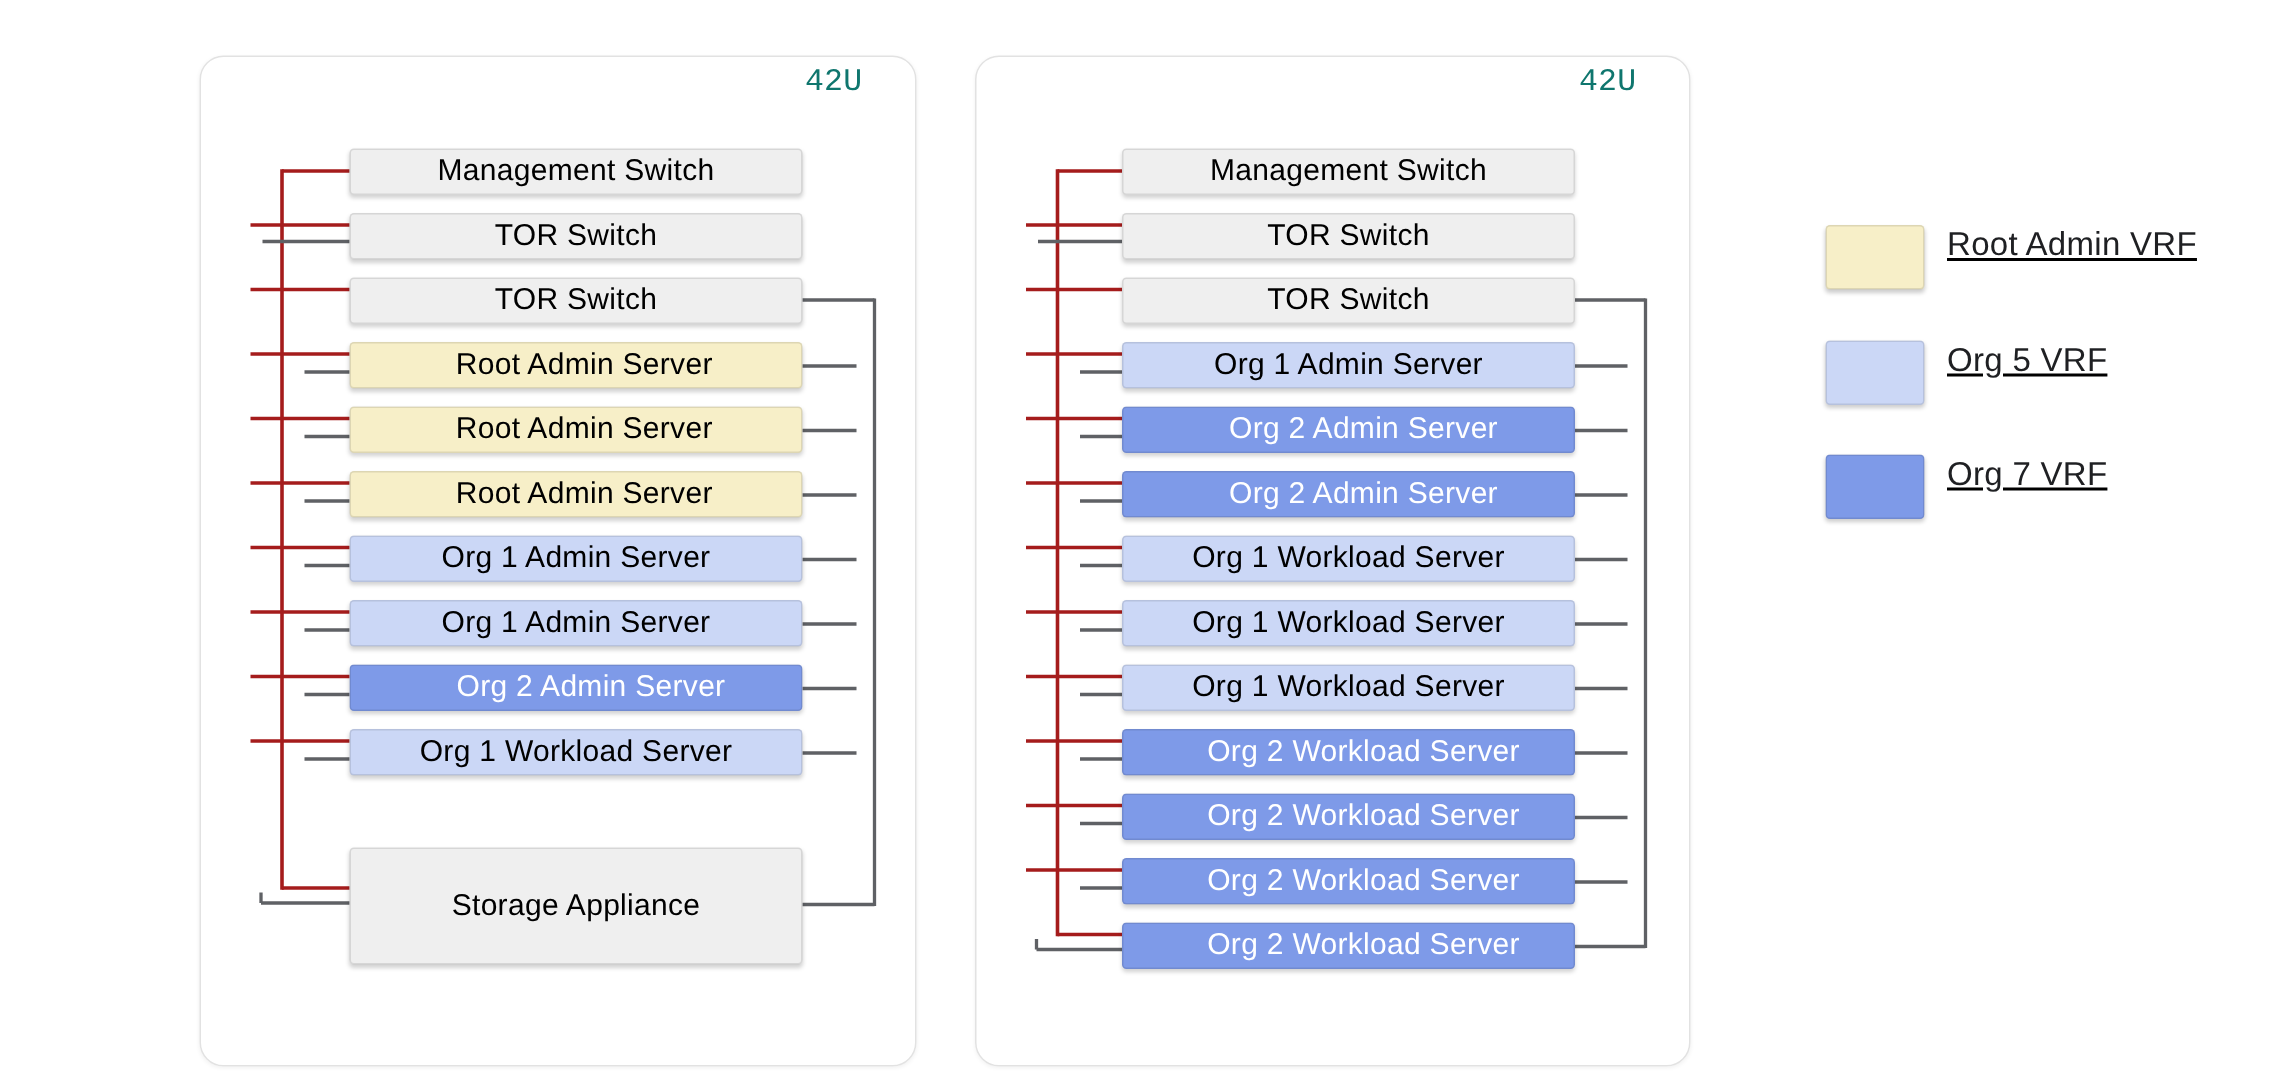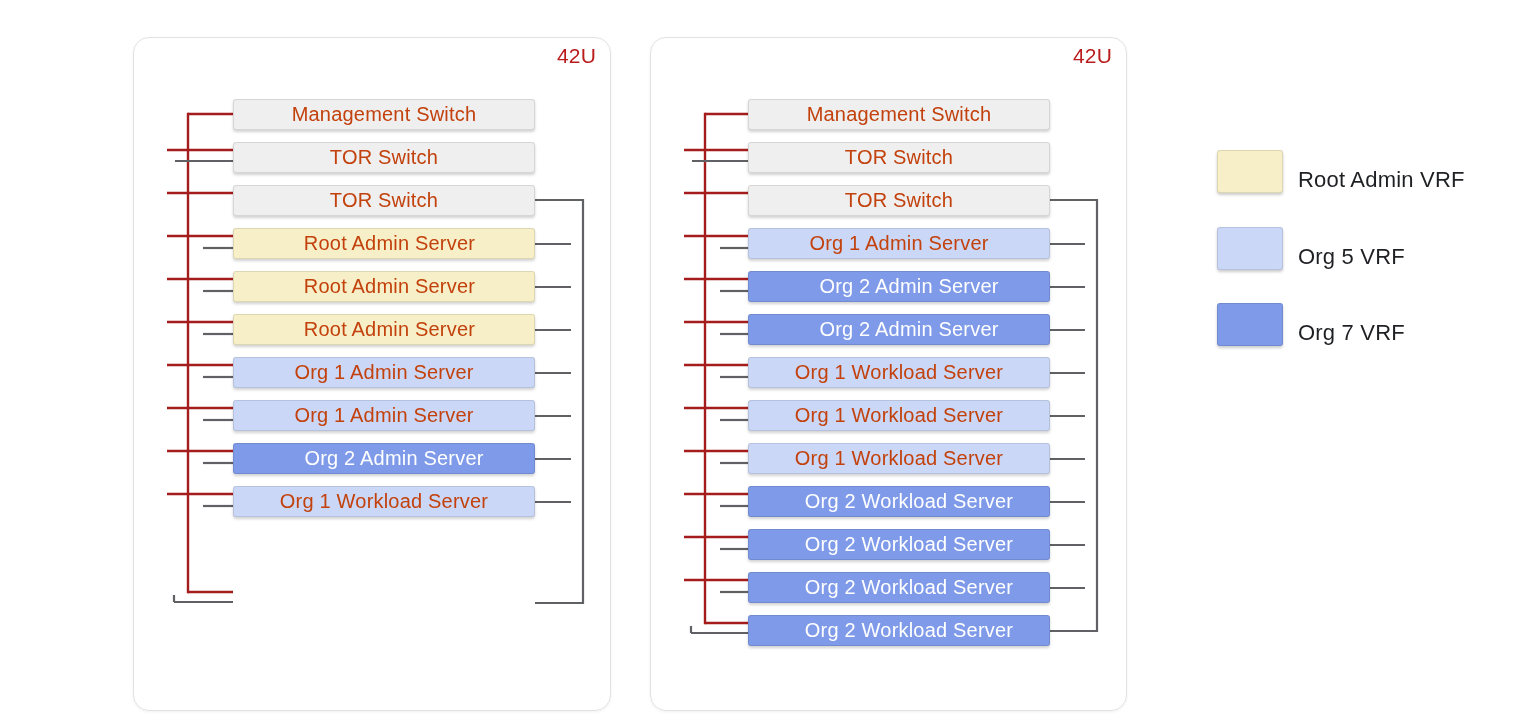--- a/index.html
+++ b/index.html
@@ -18,24 +18,25 @@
   .rack {
     position: absolute;
     border: 1.5px solid #e2e2e2;
     border-radius: 16px;
     background: transparent;
     box-shadow: 0 1px 3px rgba(0,0,0,0.06);
   }
   .rack-capacity {
     position: absolute;
     top: 6px;
-    right: 14px;
+    right: 35px;
     font-size: 21px;
-    color: #b91c1c;
+    color: #0f766e;
     letter-spacing: 0.2px;
+    font-family: Liberation Mono, monospace;
   }
   svg.wires {
     position: absolute;
     left: 0;
     top: 0;
     z-index: 1;
     pointer-events: none;
   }
   .units-layer {
     position: absolute;
@@ -48,41 +49,42 @@
   .unit {
     position: absolute;
     display: flex;
     align-items: center;
     justify-content: center;
     border-radius: 3px;
     border: 1px solid rgba(0,0,0,0.10);
     box-shadow: 0 2px 3px rgba(0,0,0,0.18);
     box-sizing: border-box;
     font-size: 20px;
-    color: #c2410c;
+    color: #000000;
     letter-spacing: 0.2px;
     white-space: nowrap;
   }
   .unit.type-switch,
   .unit.type-storage { background: var(--switch-fill, #efefef); }
   .unit.type-root_admin { background: var(--root-admin-fill, #f7efc8); padding-left: 11px; }
   .unit.type-org1 { background: var(--org1-fill, #cbd7f6); align-items: center; }
   .unit.type-org2 { background: var(--org2-fill, #7e9ae8); color: #ffffff; padding-left: 20px; }
 
   .legend {
     position: absolute;
     left: 1217px;
     top: 150px;
     z-index: 2;
   }
   .legend-item {
     position: absolute;
     left: 0;
     display: flex;
-    align-items: flex-end;
+    align-items: flex-start;
+    text-decoration: underline;
   }
   .legend-swatch {
     width: 66px;
     height: 43px;
     border-radius: 3px;
     border: 1px solid rgba(0,0,0,0.10);
     box-shadow: 0 2px 3px rgba(0,0,0,0.20);
     box-sizing: border-box;
     flex: 0 0 auto;
   }
@@ -204,20 +206,23 @@
       </div>
       <div class="unit type-org1" style="left: 233px; top: 400px; width: 302px; height: 31px;">
         <span>Org 1 Admin Server</span>
       </div>
       <div class="unit type-org2" style="left: 233px; top: 443px; width: 302px; height: 31px;">
         <span>Org 2 Admin Server</span>
       </div>
       <div class="unit type-org1" style="left: 233px; top: 486px; width: 302px; height: 31px;">
         <span>Org 1 Workload Server</span>
       </div>
+      <div class="unit type-storage" style="left: 233px; top: 565px; width: 302px; height: 78px;">
+        <span>Storage Appliance</span>
+      </div>
       <div class="unit type-switch" style="left: 748px; top: 99px; width: 302px; height: 31px;">
         <span>Management Switch</span>
       </div>
       <div class="unit type-switch" style="left: 748px; top: 142px; width: 302px; height: 31px;">
         <span>TOR Switch</span>
       </div>
       <div class="unit type-switch" style="left: 748px; top: 185px; width: 302px; height: 31px;">
         <span>TOR Switch</span>
       </div>
       <div class="unit type-org1" style="left: 748px; top: 228px; width: 302px; height: 31px;">

